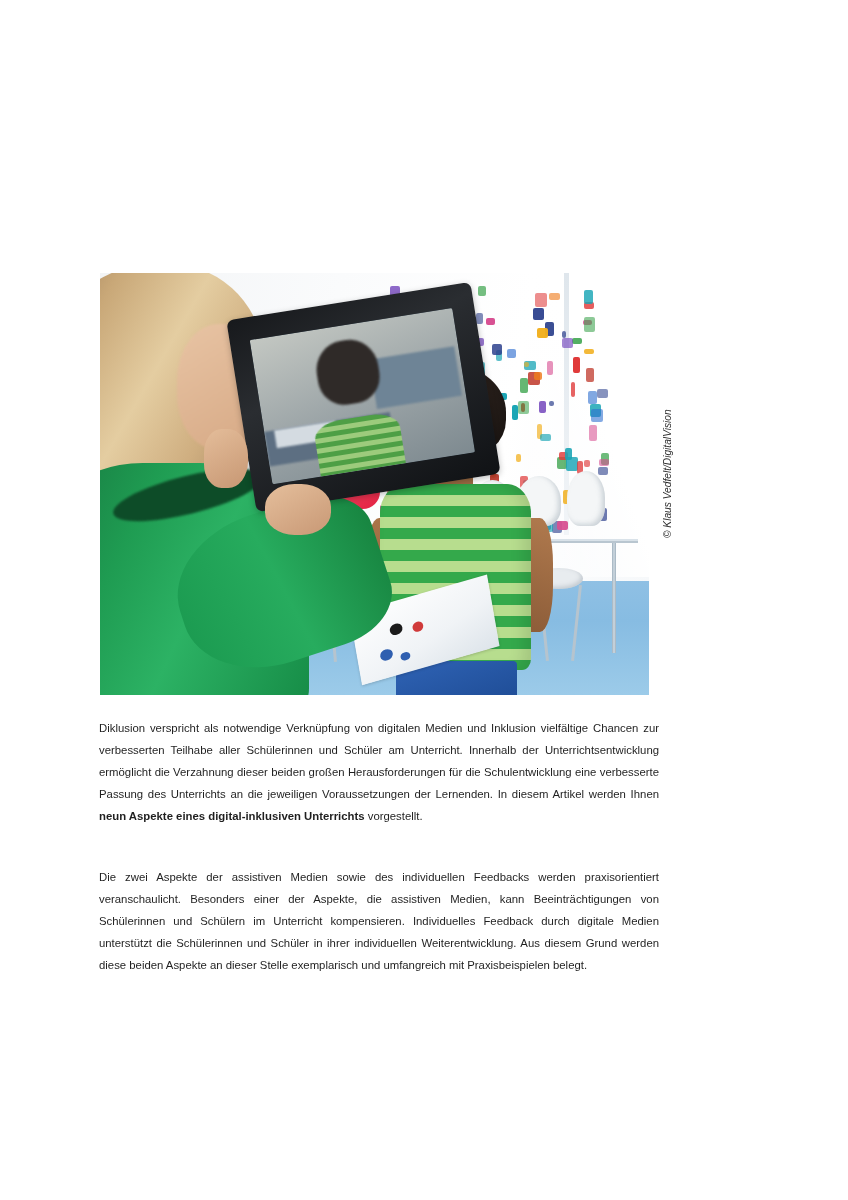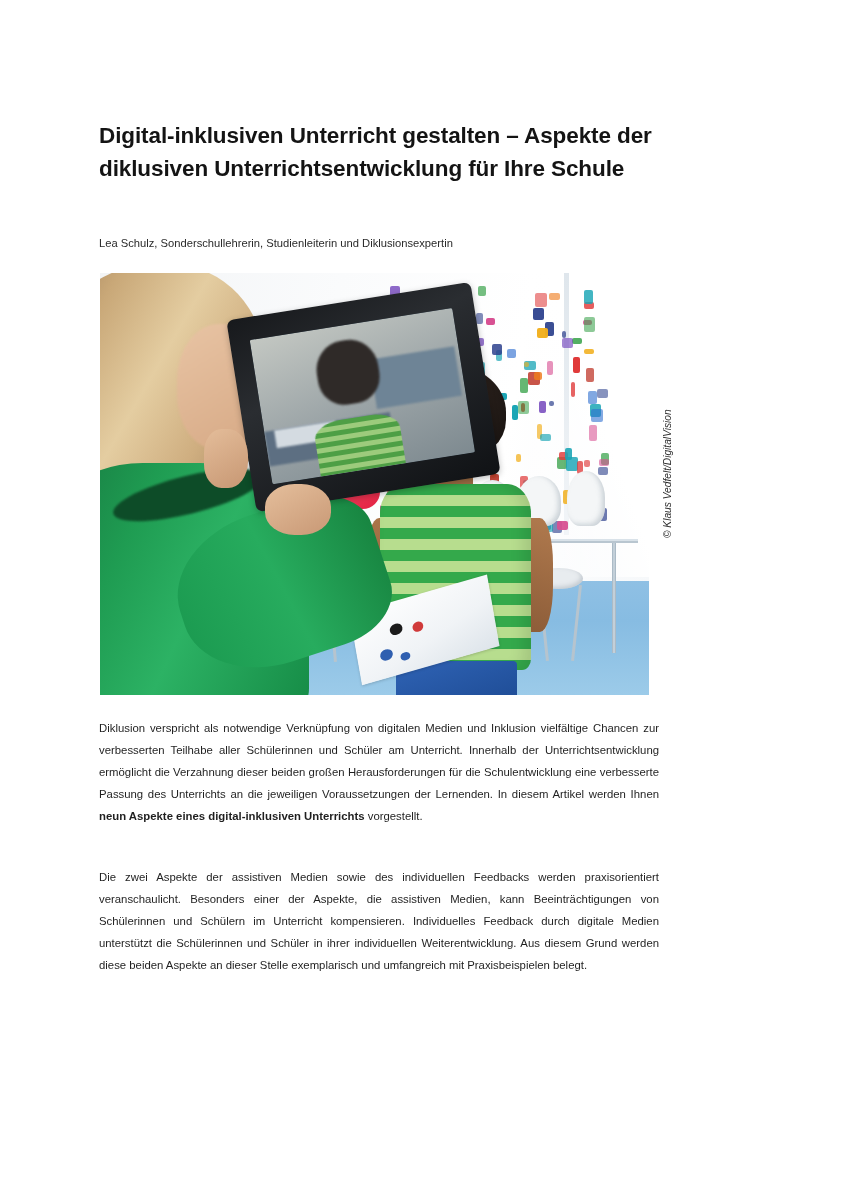--- a/index.html
+++ b/index.html
@@ -422,23 +422,21 @@
   }
   .para-1 { top: 717px; }
   .para-2 { top: 866px; }
   .body-copy b { font-weight: bold; }
 </style>
 </head>
 <body>
 
 <div class="page">
 
-  <h1 class="article-title">Digital-inklusiven Unterricht gestalten – Aspekte der diklusiven Unterrichtsentwicklung für Ihre Schule</h1>
-
-  <div class="article-byline">Lea Schulz, Sonderschullehrerin, Studienleiterin und Diklusionsexpertin</div>
+
 
   <figure class="figure">
     <div class="photo">
 
       <div class="wall"></div>
       <div class="window-light"></div>
       <div class="window-frame"></div>
       <div class="cabinet"></div>
       <div class="cabinet-top"></div>
 

